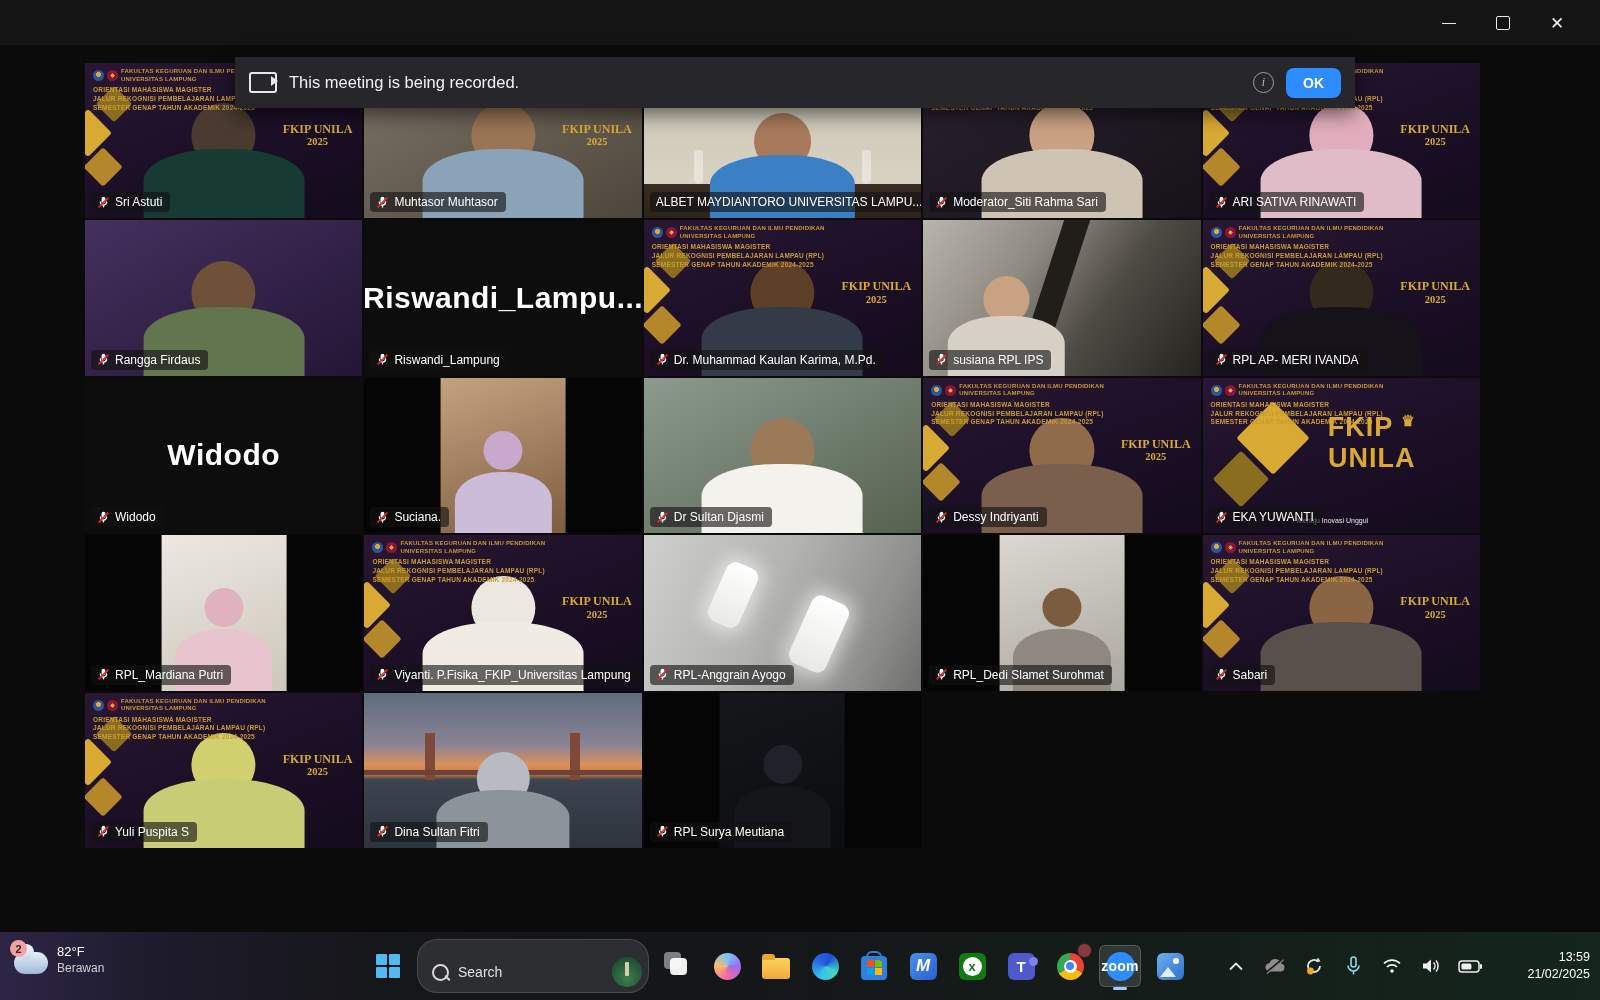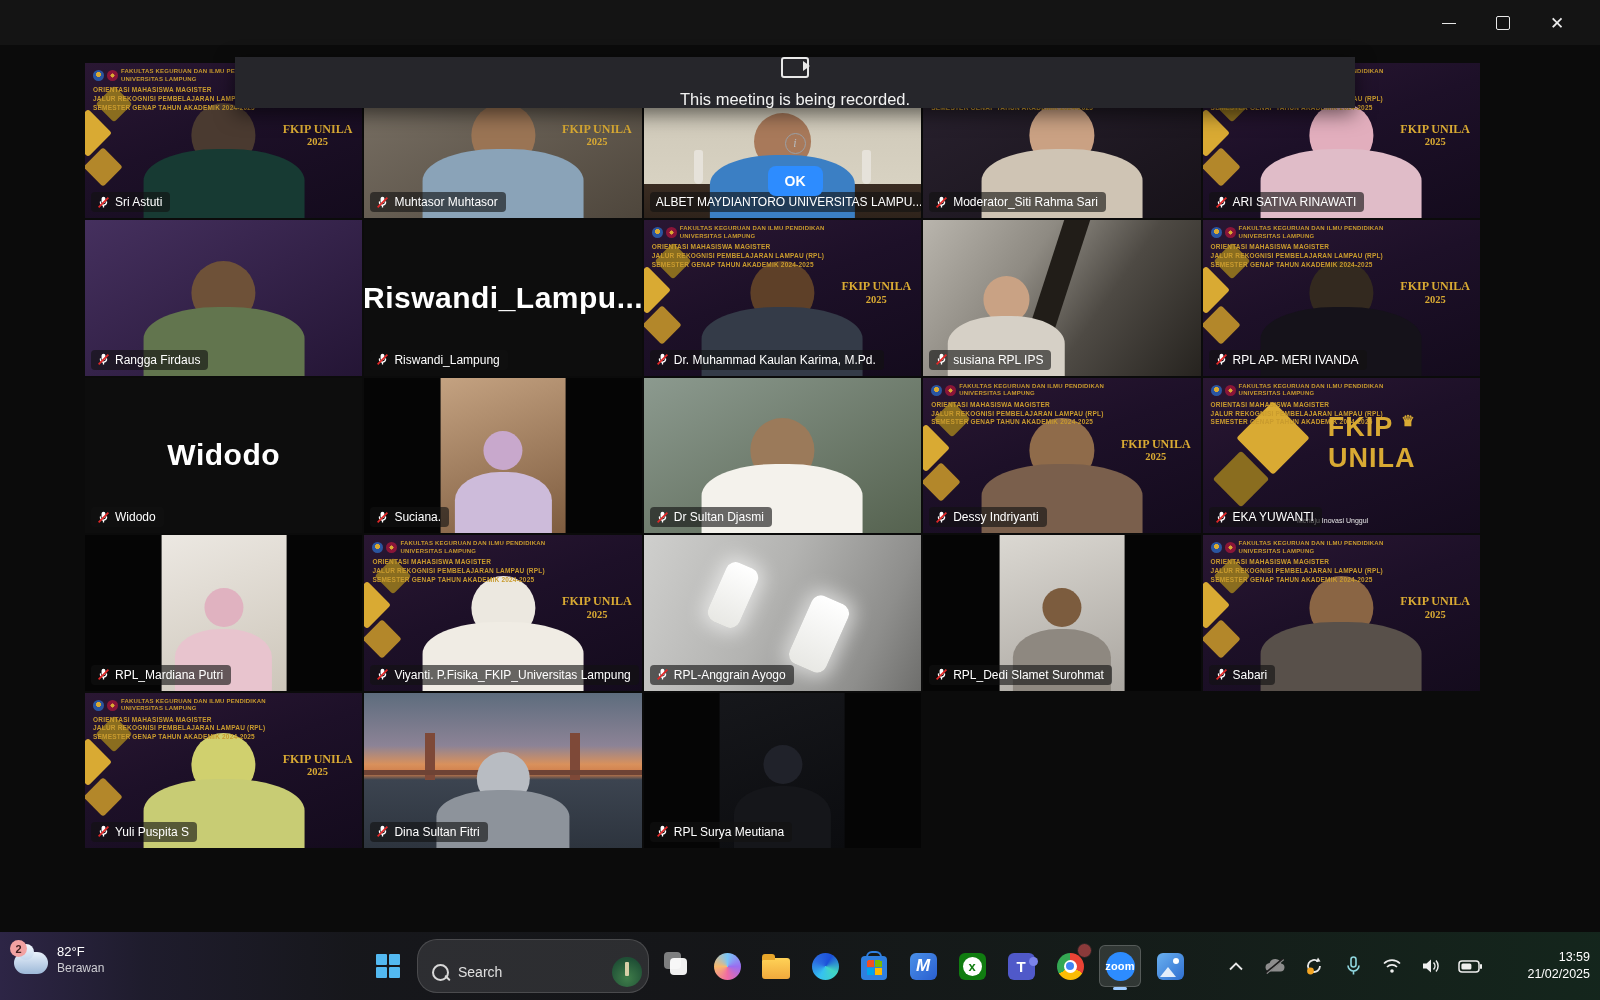--- a/index.html
+++ b/index.html
@@ -70,21 +70,21 @@
   .slidec .crown{font-size:15px;vertical-align:top;}
   .slidec .l2{font-size:27px;letter-spacing:1px;}
   .slidecap{position:absolute;left:34%;bottom:9px;font-size:7px;color:#e8e8e8;z-index:3;}
   
   .nlabel{position:absolute;left:6px;bottom:6px;z-index:6;display:inline-flex;align-items:center;gap:5px;
           background:rgba(18,18,18,.62);border-radius:4px;padding:3px 8px 3px 6px;font-size:12px;color:#fff;
           white-space:nowrap;max-width:93%;overflow:hidden;}
   .nlabel svg{flex:0 0 auto;}
   
   .banner{position:absolute;left:235px;top:12px;width:1092px;height:51px;background:#26262b;border-radius:0;
-          display:flex;align-items:center;padding:0 14px;gap:12px;z-index:20;box-shadow:0 6px 20px rgba(0,0,0,.55);flex-direction:column;}
+          display:flex;align-items:center;padding:0 14px;gap:12px;z-index:20;box-shadow:0 6px 20px rgba(0,0,0,.55);}
   .cam{flex:0 0 auto;width:24px;height:17px;border:2px solid #e8e8e8;border-radius:3px;position:relative;}
   .cam:after{content:"";position:absolute;right:-8px;top:2px;border:5px solid transparent;border-left:7px solid #e8e8e8;}
   .btext{font-size:16.5px;color:#f2f2f2;}
   .bsp{flex:1;}
   .info{flex:0 0 auto;width:19px;height:19px;border:1.5px solid #9aa0a6;border-radius:50%;color:#b8bcc0;
         display:flex;align-items:center;justify-content:center;font-size:12px;font-family:"Liberation Serif",serif;font-style:italic;cursor:pointer;}
   .okbtn{flex:0 0 auto;background:#2d8cff;color:#fff;font-weight:bold;font-size:14px;border:none;border-radius:8px;
          padding:7px 17px;cursor:pointer;}
   
   .taskbar{position:absolute;left:0;right:0;bottom:0;height:68px;
@@ -122,21 +122,21 @@
   .mapp{width:27px;height:27px;border-radius:6px;background:linear-gradient(135deg,#4a90e8,#2a5fd0);color:#fff;
         font-weight:bold;font-style:italic;font-size:17px;display:flex;align-items:center;justify-content:center;}
   .xbox{width:27px;height:27px;border-radius:6px;background:#107c10;display:flex;align-items:center;justify-content:center;}
   .xbox i{width:19px;height:19px;border-radius:50%;background:#fff;color:#107c10;font-style:normal;font-weight:bold;font-size:13px;display:flex;align-items:center;justify-content:center;}
   .teams{width:27px;height:27px;border-radius:6px;background:#5059c9;color:#fff;font-weight:bold;font-size:15px;display:flex;align-items:center;justify-content:center;position:relative;}
   .teams:after{content:"";position:absolute;right:-3px;top:4px;width:9px;height:9px;border-radius:50%;background:#7b83eb;}
   .chrome{position:relative;width:27px;height:27px;border-radius:50%;background:conic-gradient(#ea4335 0 33%,#fbbc05 33% 66%,#34a853 66% 100%);}
   .chrome:before{content:"";position:absolute;inset:7px;border-radius:50%;background:#fff;}
   .chrome:after{content:"";position:absolute;inset:9.5px;border-radius:50%;background:#4285f4;}
   .cavatar{position:absolute;right:-2px;top:-3px;width:13px;height:13px;border-radius:50%;background:#8a3a3a;border:1px solid #222;}
-  .zoomic{width:29px;height:29px;border-radius:50%;background:#2d8cff;color:#fff;font-size:11px;font-weight:bold;display:flex;align-items:center;justify-content:center;letter-spacing:.2px;}
+  .zoomic{width:29px;height:29px;border-radius:50%;background:#2d8cff;color:#fff;font-size:14px;font-weight:bold;display:flex;align-items:center;justify-content:center;letter-spacing:.2px;}
   .tbicon.appactive{background:rgba(255,255,255,.12);border:1px solid rgba(255,255,255,.18);}
   .tbicon.appactive:after{content:"";position:absolute;bottom:-4px;left:50%;transform:translateX(-50%);width:14px;height:3px;border-radius:2px;background:#9ecbff;}
   .photos{width:27px;height:27px;border-radius:6px;background:linear-gradient(135deg,#6ab0f0,#2f6fd0);position:relative;overflow:hidden;}
   .photos:before{content:"";position:absolute;bottom:3px;left:3px;border:8px solid transparent;border-bottom:10px solid #ffffffd8;}
   .photos:after{content:"";position:absolute;top:5px;right:5px;width:6px;height:6px;border-radius:50%;background:#fff;}
   .tray{position:absolute;right:118px;display:flex;align-items:center;gap:15px;height:100%;}
   .trayic{display:flex;align-items:center;justify-content:center;width:24px;height:24px;cursor:pointer;}
   .clock{position:absolute;right:10px;text-align:right;color:#fff;font-size:12.5px;line-height:1.35;cursor:pointer;}
 </style>
 </head>

